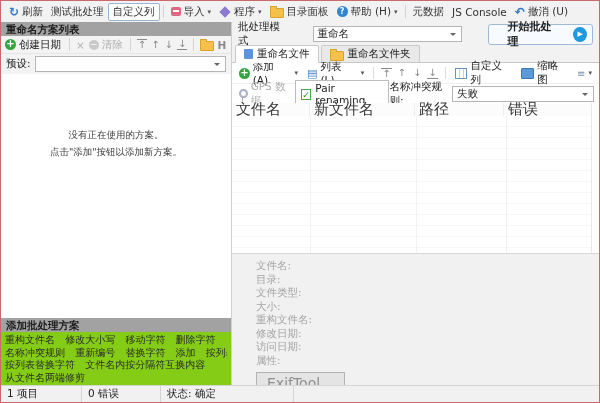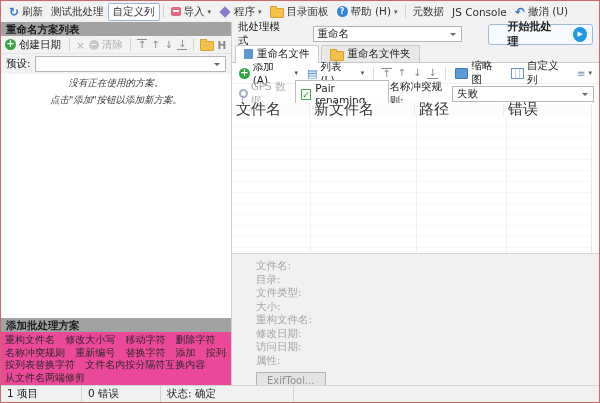--- a/index.html
+++ b/index.html
@@ -42,22 +42,22 @@
   
   .left{position:absolute;top:21px;left:0;width:231px;bottom:17px;background:#fff;border-right:1px solid #cfcfcf;box-sizing:border-box;}
   .panel-hd{height:14px;background:#a2a2a2;color:#1c1c1c;font-weight:bold;font-size:10.5px;line-height:14px;padding:0 5px;}
   .left-toolbar{height:17px;background:#f3f3f3;display:flex;align-items:center;padding:0 2px;gap:3px;font-size:10.5px;border-bottom:1px solid #e6e6e6;}
   .disabled{color:#b0b0b0;}
   .preset-row{height:20px;background:#f3f3f3;display:flex;align-items:center;gap:4px;padding:0 5px;font-size:10.5px;border-bottom:1px solid #e9e9e9;}
   .select{position:relative;background:#fff;border:1px solid #b5b5b5;height:16px;font-size:10.5px;padding:0 16px 0 4px;display:flex;align-items:center;box-sizing:border-box;}
   .select::after{content:"";position:absolute;right:5px;top:6px;border:3.5px solid transparent;border-top-color:#666;}
   .preset-row .select{flex:1;}
   .empty-area{position:absolute;top:52px;bottom:82px;left:0;right:0;background:#fff;text-align:center;}
-  .empty-text{font-style:italic;font-size:9.5px;color:#3a3a3a;line-height:17px;}
-  .methods{position:absolute;bottom:0;left:0;right:0;background:#ec4899;}
+  .empty-text{margin-top:52px;font-size:9.5px;color:#3a3a3a;line-height:17px;}
+  .methods{position:absolute;bottom:0;left:0;right:0;background:#84cc16;}
   .method-rows{padding:2px 4px 1px 4px;font-size:10px;color:#2a2a2a;}
   .m-row{white-space:nowrap;line-height:12.5px;overflow:hidden;}
   .m-link{margin-right:7px;cursor:default;}
 
   
   .right{position:absolute;top:21px;left:231px;right:0;bottom:17px;background:#f2f2f2;}
   .controls{height:24px;display:flex;align-items:center;padding:0 6px;gap:26px;font-size:10.5px;}
   .controls .select{width:160px;}
   .start-btn{margin-left:auto;display:flex;align-items:center;gap:16px;border:1px solid #9fb9d8;background:#f7fbff;
              border-radius:3px;height:21px;padding:0 5px 0 18px;font-weight:bold;font-size:11px;box-sizing:border-box;}
@@ -77,21 +77,21 @@
   .thead{display:flex;height:13px;font-size:15px;color:#333;border-bottom:1px solid #ddd;background:#fcfcfc;}
   .th{padding-left:4px;border-right:1px solid #eee;display:flex;align-items:center;box-sizing:border-box;}
   .th1{width:78px;}.th2{width:105px;}.th3{width:89px;}.th4{flex:1;border-right:none;text-align:center;}
   .tbody{position:absolute;top:13px;bottom:0;left:0;right:0;
          background:repeating-linear-gradient(to bottom,#fff 0 10px,#f7f7f7 10px 11px);display:flex;}
   .tcol{border-right:1px solid #f2f2f2;}
   .tc1{width:78px;}.tc2{width:105px;}.tc3{width:89px;}.tc4{flex:1;border-right:none;}
   .props{position:absolute;left:0;right:0;bottom:0;height:132px;background:#f1f1f1;border-top:1px solid #d8d8d8;
          padding:5px 0 0 24px;box-sizing:border-box;}
   .prop-label{font-size:10.5px;color:#a5a5a5;line-height:13.5px;}
-  .exif-btn{margin-top:5px;display:inline-block;padding:2px 10px;background:#e4e4e4;border:1px solid #b3b3b3;color:#909090;font-size:10px;}
+  .exif-btn{margin-top:5px;display:inline-block;padding:2px 10px;background:#e4e4e4;border:1px solid #b3b3b3;color:#909090;font-size:14px;}
 
   
   .statusbar{position:absolute;bottom:0;left:0;right:0;height:17px;background:#f1f1f1;border-top:1px solid #d4d4d4;
              display:flex;align-items:center;font-size:10.5px;color:#222;box-sizing:border-box;}
   .sb-cell{height:100%;display:flex;align-items:center;padding-left:6px;border-right:1px solid #d4d4d4;box-sizing:border-box;}
   .sb1{width:81px;}.sb2{width:79px;}.sb3{width:133px;}.sb4{flex:1;border-right:none;}
 </style>
 </head>
 <body>
 
@@ -235,26 +235,26 @@
           <span>列表 (L)</span>
           <span class="caret">▾</span>
         </div>
         <div class="tbar-sep"></div>
         <span class="arrow bar-top">↑</span>
         <span class="arrow">↑</span>
         <span class="arrow">↓</span>
         <span class="arrow bar-bottom">↓</span>
         <div class="tbar-sep"></div>
         <div class="tb-btn" style="padding:0 2px;">
+          <span class="ic ic-cols"></span>
+          <span>自定义列</span>
+        </div>
+        <div class="tb-btn" style="padding:0 2px;">
           <span class="ic ic-img"></span>
           <span>缩略图</span>
-        </div>
-        <div class="tb-btn" style="padding:0 2px;">
-          <span class="ic ic-cols"></span>
-          <span>自定义列</span>
         </div>
         <div class="tb-btn" style="padding:0 2px;">
           <span class="ic-liststyle">≡</span>
           <span class="caret">▾</span>
         </div>
       </div>
       <div class="optbar">
         <div class="tb-btn disabled" style="padding:0 2px;">
           <span class="ic ic-pin"></span>
           <span>GPS 数据</span>

